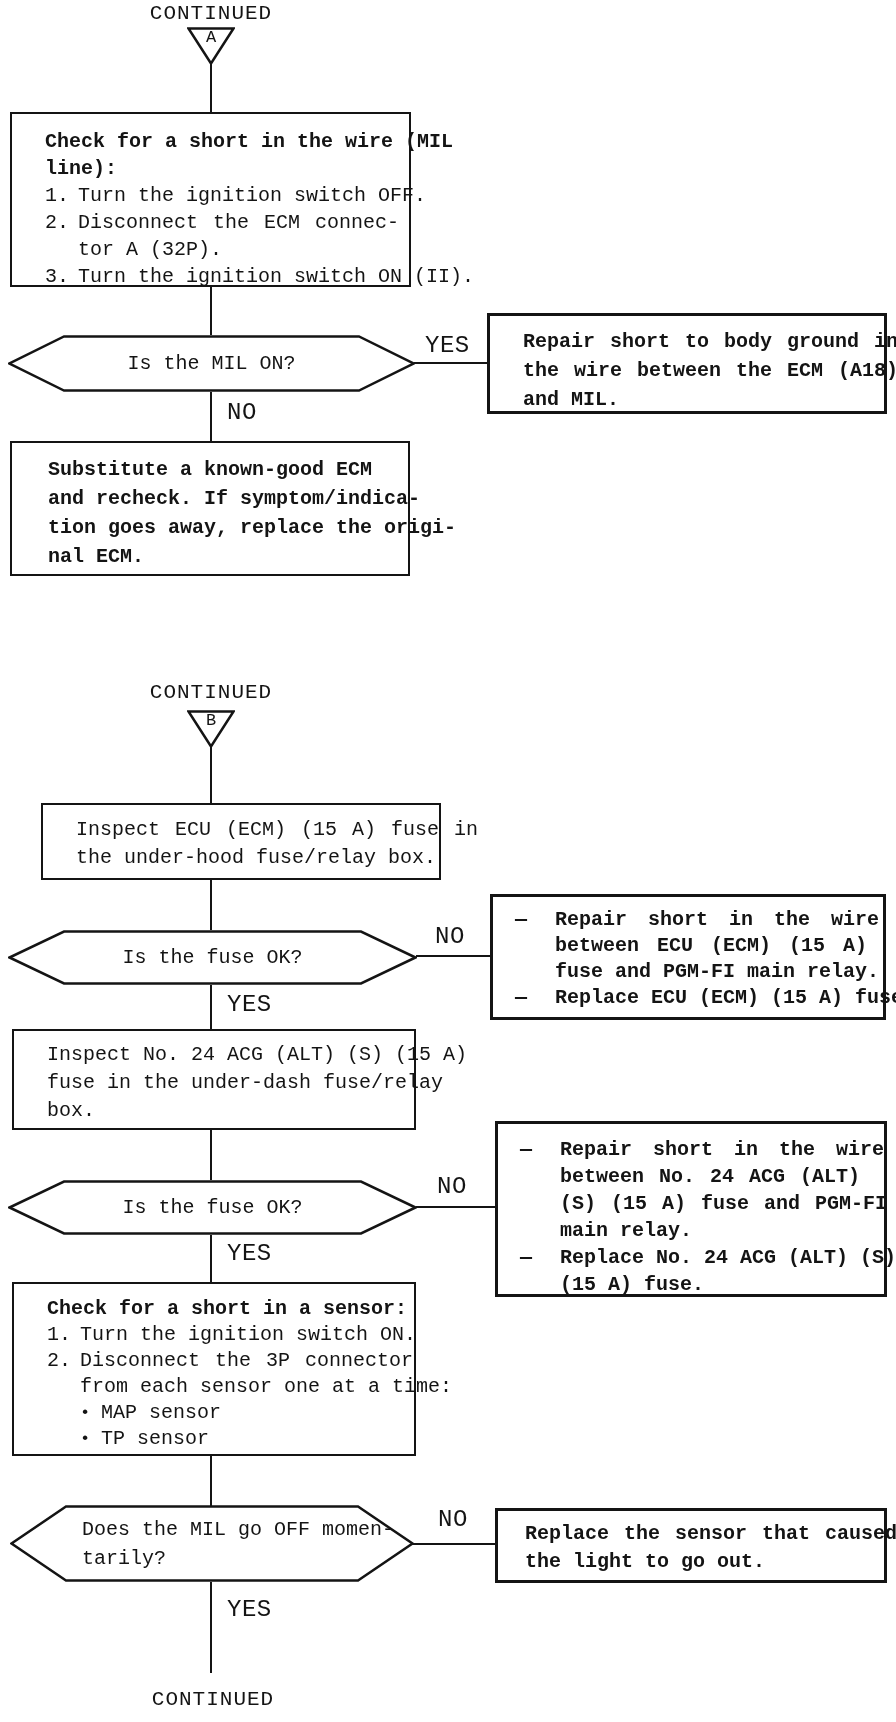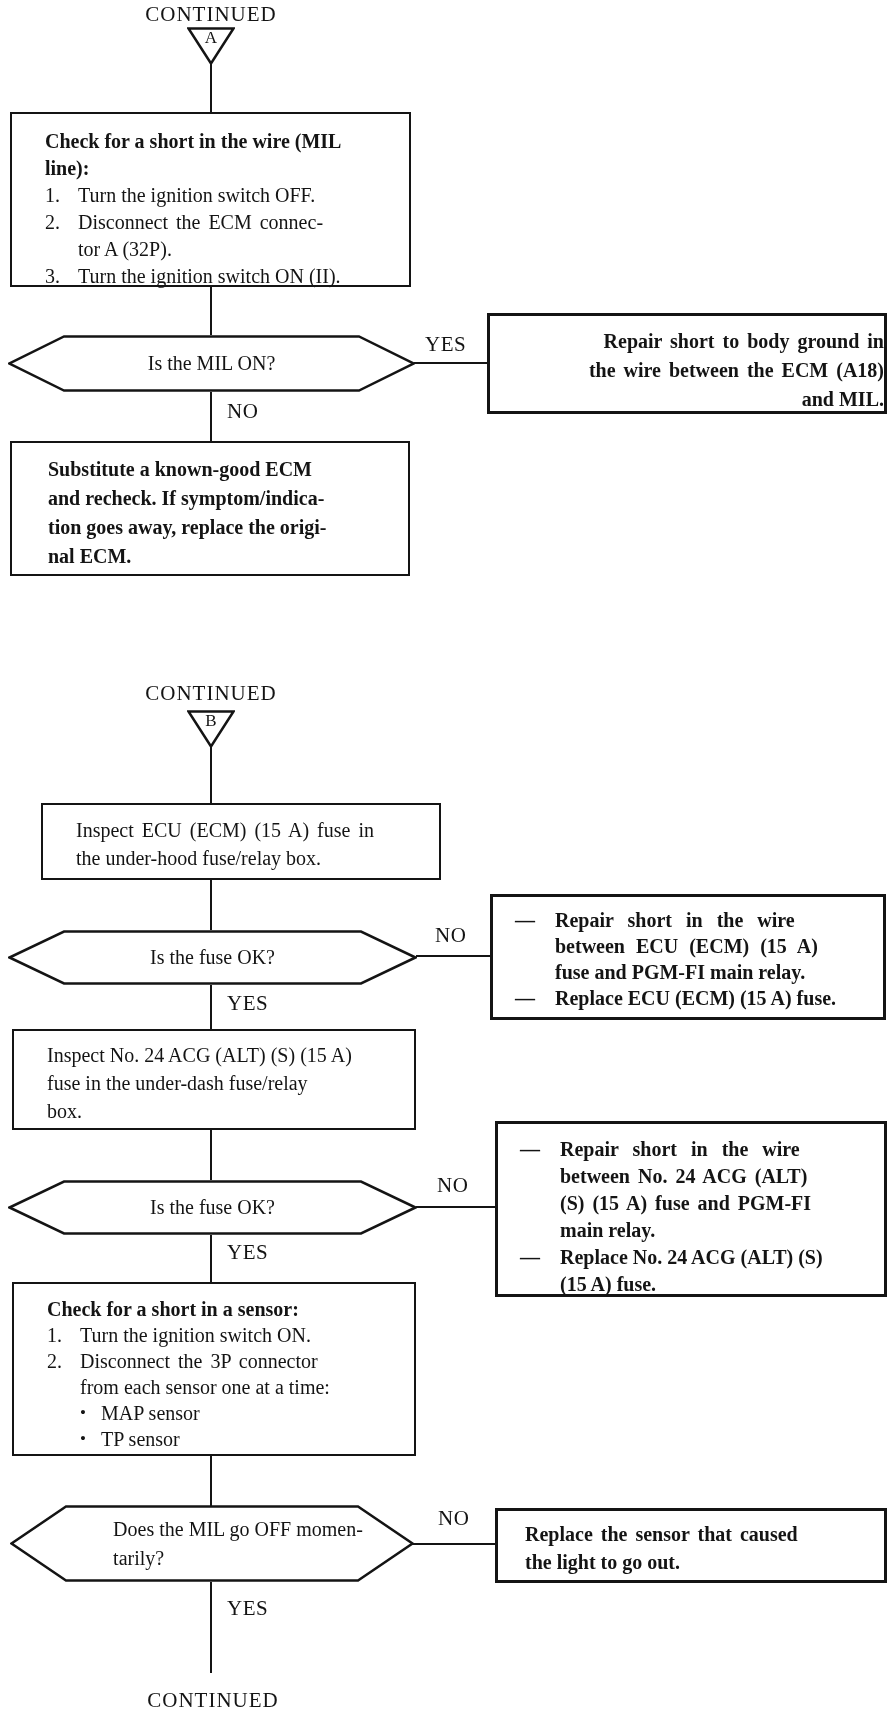--- a/index.html
+++ b/index.html
@@ -1,37 +1,37 @@
 <!DOCTYPE html>
 <html><head>
 <meta charset="utf-8">
 <style>
   html,body{margin:0;padding:0;background:#ffffff;}
   #canvas{
     position:relative;
     width:896px;height:1722px;
     background:#ffffff;
-    font-family:Liberation Serif, serif;
+    font-family:Liberation Mono, monospace;
     color:#141414;
     overflow:hidden;
   }
   .box{
     position:absolute;
     border:2px solid #141414;
     background:#ffffff;
     box-sizing:border-box;
     font-size:20px;
     line-height:27px;
   }
   .box.thick{border-width:3px;}
   .box.bold{font-weight:700;}
   .vline,.hline{position:absolute;background:#141414;}
   .flowlabel{
     position:absolute;
-    font-size:21px;
+    font-size:24px;
     letter-spacing:0.5px;
     white-space:nowrap;
   }
   .continued{
     position:absolute;
     font-size:21px;
     letter-spacing:1px;
     text-align:center;
     width:220px;
     white-space:nowrap;
@@ -116,21 +116,21 @@
   <div class="hex" style="left:8px;top:335px;width:407px;height:57px;">
     <svg viewBox="0 0 407 57">
       <polygon points="56,1.5 351,1.5 405.5,28.5 351,55.5 56,55.5 1.5,28.5" fill="#ffffff" stroke="#141414" stroke-width="2.5"></polygon>
     </svg>
     <div class="qtext">Is the MIL ON?</div>
   </div>
 
   <div class="flowlabel" style="left:425px;top:332px;">YES</div>
   <div class="hline" style="left:414px;top:362px;width:74px;height:2px;"></div>
 
-  <div class="box thick bold" style="left:487px;top:313px;width:400px;height:101px;padding:11px 0 0 33px;line-height:29px;text-align:right;">
+  <div class="box thick bold" style="left:487px;top:313px;width:400px;height:101px;padding:11px 0 0 33px;line-height:29px;">
     <div class="line sp3">Repair short to body ground in</div>
     <div class="line sp3">the wire between the ECM (A18)</div>
     <div class="line">and MIL.</div>
   </div>
 
   <div class="vline" style="left:210px;top:392px;width:2px;height:49px;"></div>
   <div class="flowlabel" style="left:227px;top:399px;">NO</div>
 
   <div class="box bold" style="left:10px;top:441px;width:400px;height:135px;padding:12px 14px 0 36px;line-height:29px;">
     <div class="line">Substitute a known-good ECM</div>

